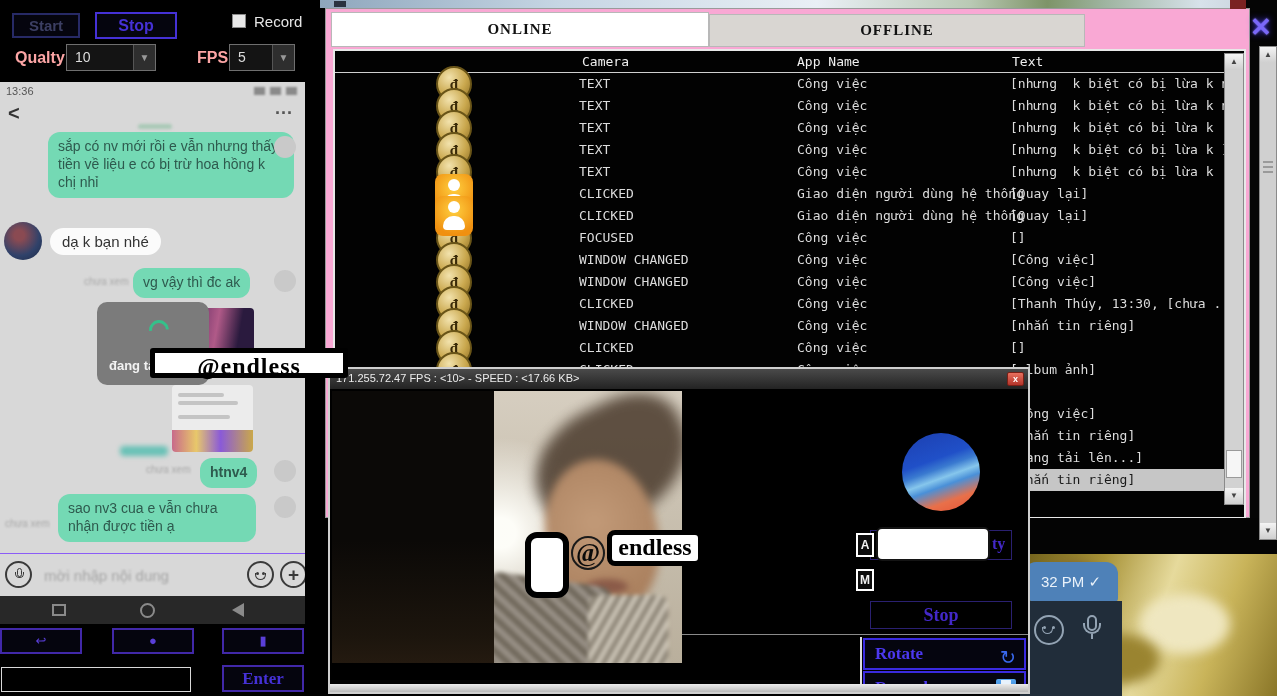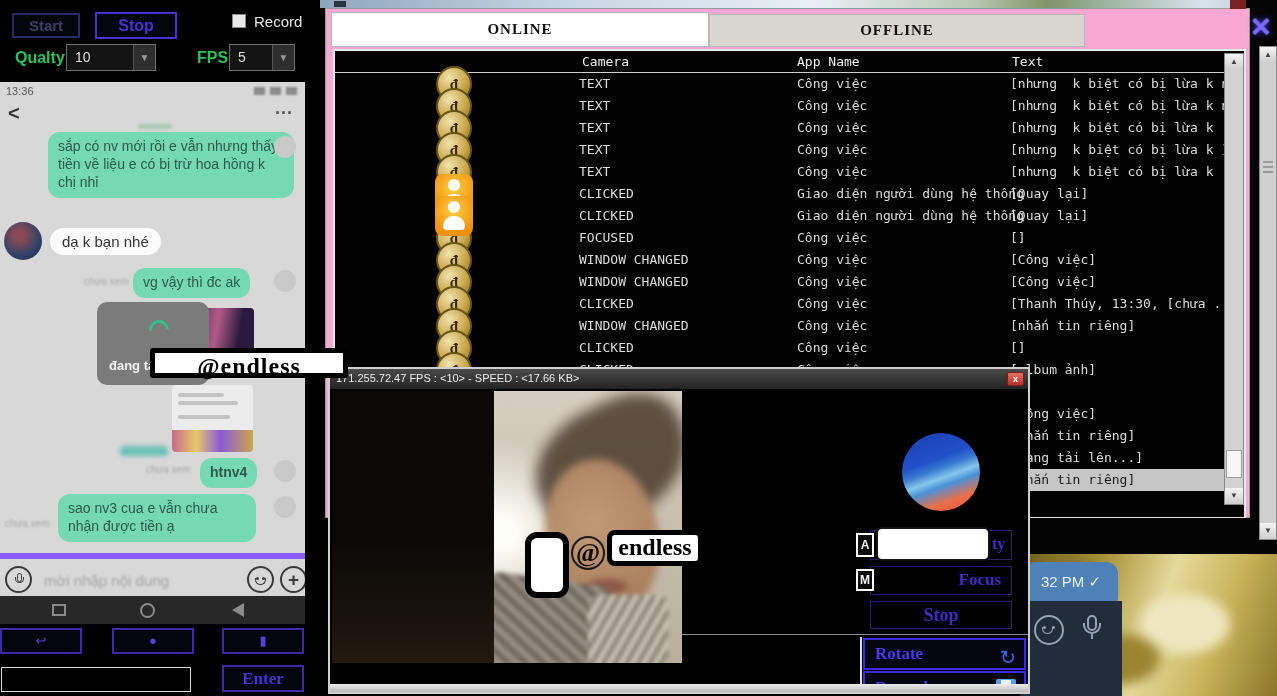--- a/index.html
+++ b/index.html
@@ -15,21 +15,21 @@
   
   #left-panel { left:0; top:0; width:320px; height:696px; background:#000; z-index:0; }
   .pbtn { position:absolute; background:#05050e; border:2px solid #3b2f9e; text-align:center;
           font-weight:bold; color:#4836d6; }
   #btn-start { left:12px; top:13px; width:68px; height:25px; line-height:21px; font-size:15px;
                color:#3c3f63; border-color:#272a66; }
   #btn-stop  { left:95px; top:12px; width:82px; height:27px; line-height:23px; font-size:16px;
                color:#4531d6; border-color:#4531d6; }
   #chk-record { left:232px; top:14px; width:14px; height:14px; background:#e9e9e9; border:1px solid #8a8a8a; }
   #lbl-record { left:254px; top:13px; color:#e6e6e6; font-size:15px; }
-  .ctl-label { position:absolute; color:#22c55e; font-weight:bold; font-size:16px; }
+  .ctl-label { position:absolute; color:#fca5a5; font-weight:bold; font-size:16px; }
   #lbl-quality { left:15px; top:49px; }
   #lbl-fps { left:197px; top:49px; }
   .dropdown { position:absolute; height:27px; background:#141414; border:1px solid #6f6f6f;
               color:#ddd; font-size:14px; line-height:25px; padding-left:8px; }
   #dd-quality { left:66px; top:44px; width:90px; }
   #dd-fps { left:229px; top:44px; width:66px; }
   .dd-arrow { position:absolute; right:0; top:0; width:22px; height:100%; background:#2e2e2e;
               border-left:1px solid #555; color:#999; text-align:center; font-size:10px; line-height:25px; }
 
   
@@ -56,21 +56,21 @@
   #load-text { left:12px; bottom:12px; color:#f2f2f2; font-size:13px; font-weight:bold; }
   #photo-thumb { left:168px; top:226px; width:86px; height:52px; border-radius:4px; filter:blur(0.6px);
     background:linear-gradient(100deg,#3a2a5e,#7a3a6e 35%,#b05a88 55%,#2a1a3e 80%); }
   #fb-card { left:172px; top:303px; width:81px; height:67px; background:#ececec; border-radius:4px; overflow:hidden; }
   .fb-line { position:absolute; left:6px; height:4px; background:#c4c4c4; border-radius:2px; }
   #fb-strip { position:absolute; left:0; bottom:0; width:100%; height:22px; filter:blur(0.6px);
     background:linear-gradient(90deg,#c86a8a,#e8c86a 30%,#8a5ad8 60%,#caa84a); }
   #teal-smudge { left:120px; top:364px; width:48px; height:10px; background:#3ab8a8;
                  filter:blur(2.5px); opacity:.7; border-radius:4px; }
   
-  #ph-inputbar { left:0; top:471px; width:305px; height:43px; background:#d8d8d8; border-top:6px solid #8b5cf6; }
+  #ph-inputbar { left:0; top:471px; width:305px; height:43px; background:#d8d8d8; border-top:1px solid #8b5cf6; }
   .ph-circle { position:absolute; width:27px; height:27px; border:2px solid #3a3a3a; border-radius:50%; }
   #mic-btn { left:5px; top:7px; }
   .mic-g { position:absolute; left:10px; top:5px; width:5px; height:9px; border:1.5px solid #3a3a3a; border-radius:3px; }
   .mic-g2 { position:absolute; left:8px; top:9px; width:9px; height:6px; border:1.5px solid #3a3a3a;
             border-top:none; border-radius:0 0 6px 6px; }
   #ph-placeholder { left:44px; top:13px; font-size:15px; color:#a5a5a5; filter:blur(0.8px); }
   #emoji-btn { left:247px; top:7px; }
   .sm-eye { position:absolute; top:9px; width:3px; height:3px; background:#3a3a3a; border-radius:50%; }
   .sm-mouth { position:absolute; left:6px; top:10px; width:11px; height:7px; border:1.5px solid #3a3a3a;
               border-top:none; border-radius:0 0 8px 8px; }
@@ -490,21 +490,20 @@
     </div>
     <div class="wm-box" id="wm-tall"></div>
     <div id="wm-at">@</div>
     <div class="wm-box" id="wm-name">endless</div>
     <div id="planet"></div>
 
     <div class="cam-btn" id="q-btn"></div>
     <div class="redact-sm" id="q-redact-sm">A</div>
     <div id="q-redact-big"></div>
     <div id="q-ty">ty</div>
-    <div class="cam-btn" id="f-btn">Focus</div>
     <div class="redact-sm" id="f-redact-sm">M</div>
     <div class="cam-btn" id="s-btn">Stop</div>
 
     <div id="panel-hline"></div>
     <div id="panel-vline"></div>
     <div class="cam-btn2" id="rot-btn">
       <span>Rotate</span>
       <span id="rot-icon">↻</span>
     </div>
     <div class="cam-btn2" id="rec-btn">

